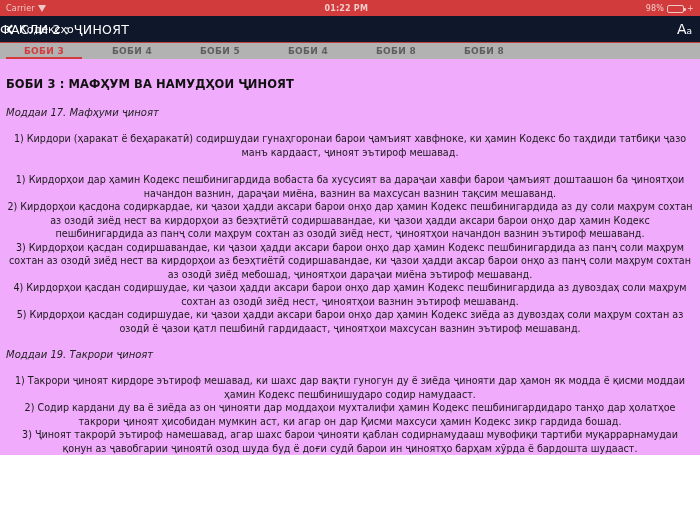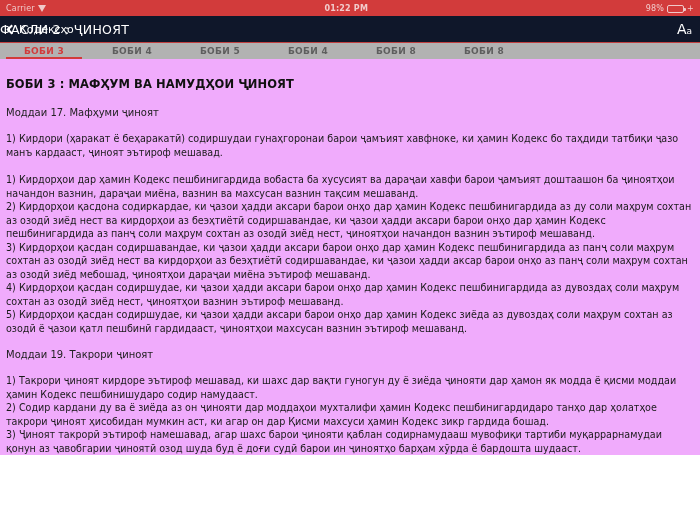--- a/index.html
+++ b/index.html
@@ -146,28 +146,29 @@
     font-size: 11.5px;
     font-weight: bold;
     color: #111111;
     margin-bottom: 16px;
     letter-spacing: 0.1px;
   }
   .article-heading {
     font-size: 10px;
     color: #222222;
     margin: 0 0 14px 0;
+    font-style: italic;
   }
   .para {
     font-size: 9.6px;
     line-height: 13.5px;
     color: #1a1a1a;
     margin: 0;
   }
-  .para-group { margin-bottom: 14px; }
+  .para-group { margin-bottom: 14px; text-align: center; }
 </style>
 </head>
 <body>
 
 <div class="status-bar">
   <div class="status-left">
     <span>Carrier</span>
     <span class="wifi-icon"></span>
   </div>
   <div class="status-center">01:22 PM</div>

